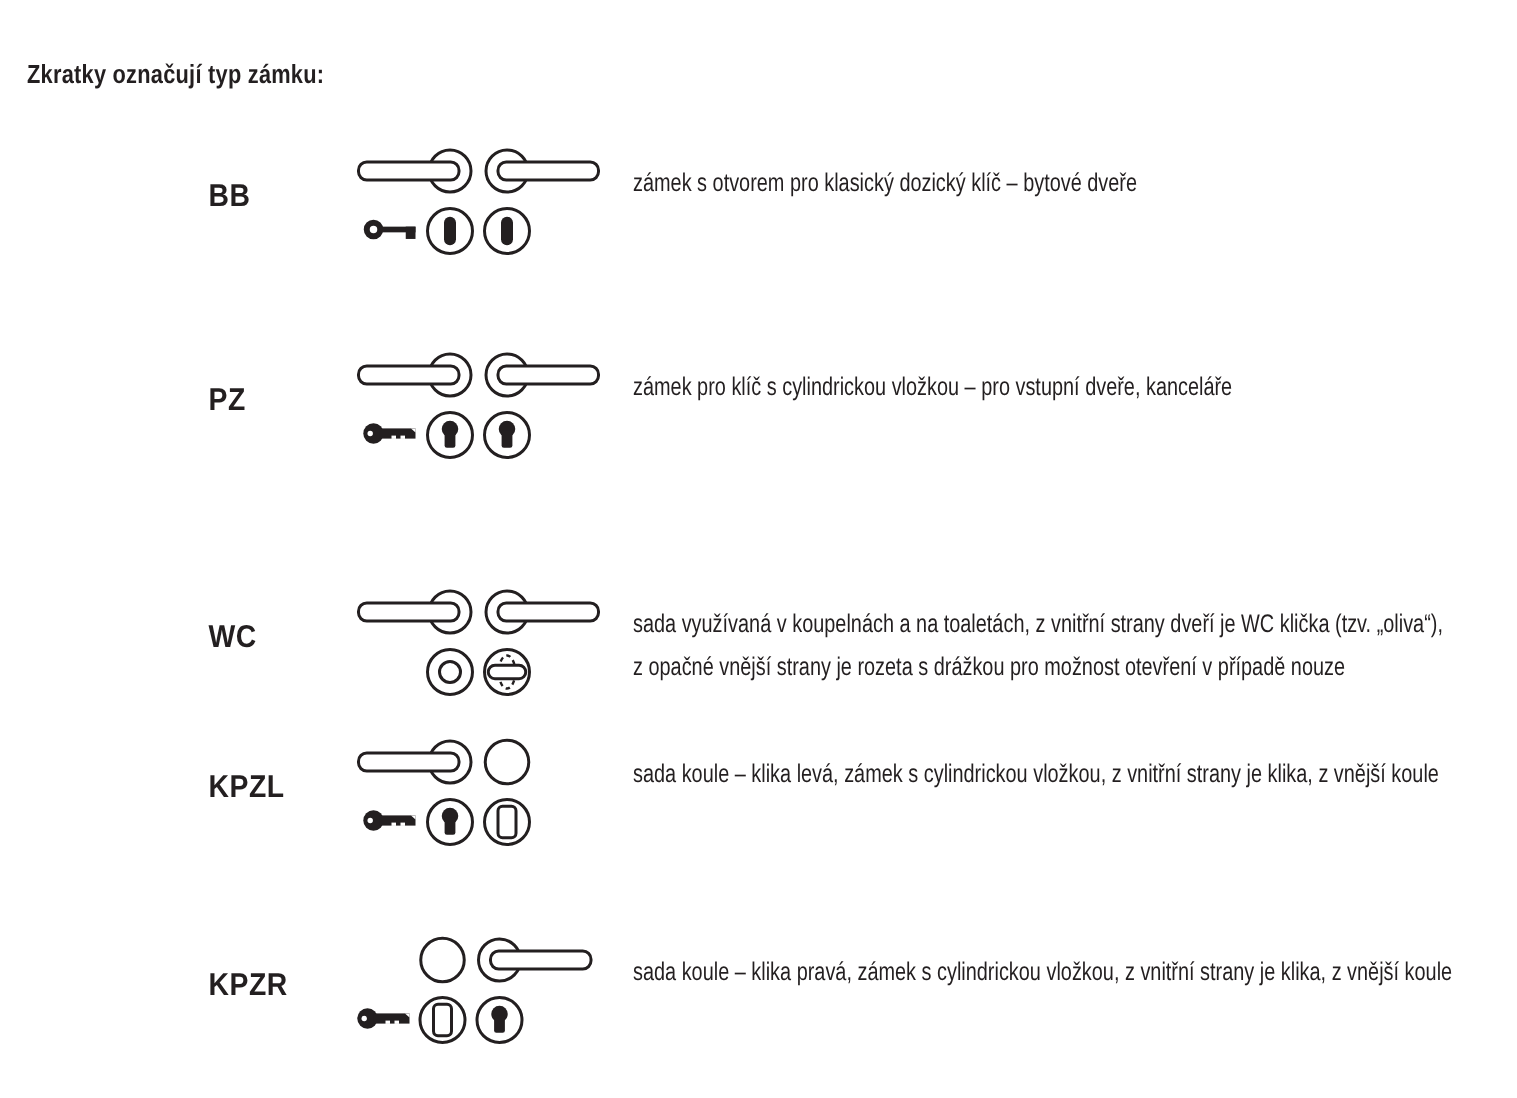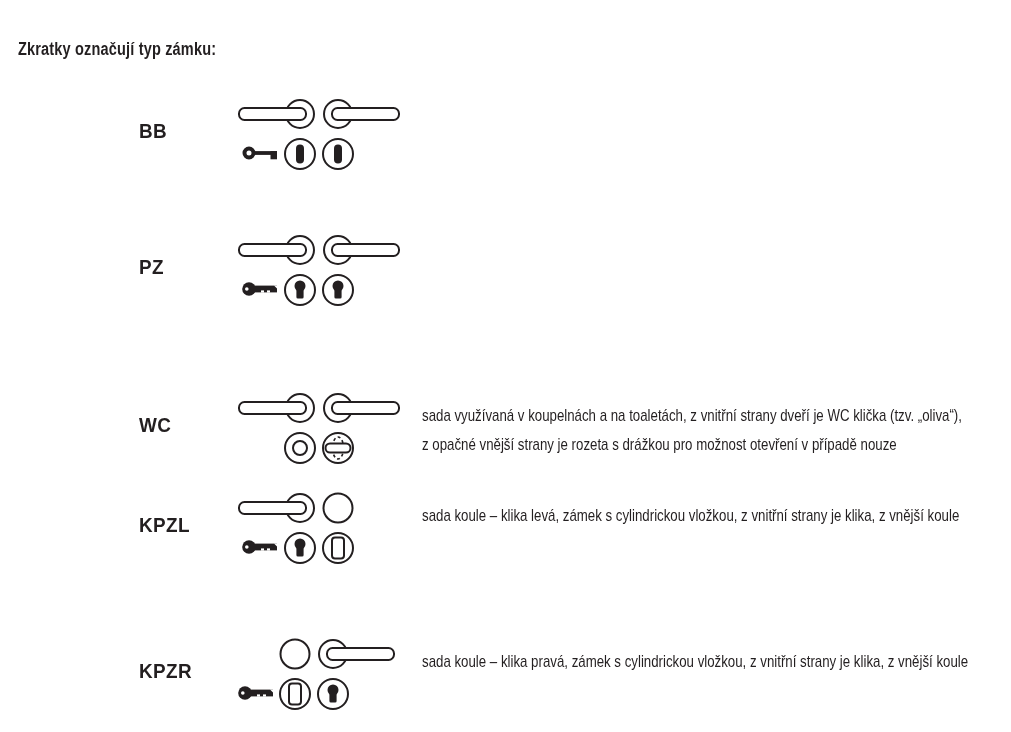--- a/index.html
+++ b/index.html
@@ -115,31 +115,37 @@
 
   <section class="row" style="top:98px">
     <div class="code">BB</div>
     <svg class="icons" width="175" height="74" viewBox="0 0 175 74">
       <use href="#sym-handle-left" x="67" y="16"></use>
       <use href="#sym-handle-right" x="105" y="16"></use>
       <use href="#sym-key-bb" x="16" y="55"></use>
       <use href="#sym-rose-bb" x="67" y="56"></use>
       <use href="#sym-rose-bb" x="105" y="56"></use>
     </svg>
+    <div class="desc">
+      <div class="line">zámek s otvorem pro klasický dozický klíč – bytové dveře</div>
+    </div>
   </section>
 
   <section class="row" style="top:234px">
     <div class="code">PZ</div>
     <svg class="icons" width="175" height="74" viewBox="0 0 175 74">
       <use href="#sym-handle-left" x="67" y="16"></use>
       <use href="#sym-handle-right" x="105" y="16"></use>
       <use href="#sym-key-pz" x="16" y="55"></use>
       <use href="#sym-rose-pz" x="67" y="56"></use>
       <use href="#sym-rose-pz" x="105" y="56"></use>
     </svg>
+    <div class="desc">
+      <div class="line">zámek pro klíč s cylindrickou vložkou – pro vstupní dveře, kanceláře</div>
+    </div>
   </section>
 
   <section class="row" style="top:392px">
     <div class="code">WC</div>
     <svg class="icons" width="175" height="74" viewBox="0 0 175 74">
       <use href="#sym-handle-left" x="67" y="16"></use>
       <use href="#sym-handle-right" x="105" y="16"></use>
       <use href="#sym-rose-wc" x="67" y="56"></use>
       <use href="#sym-rose-oliva" x="105" y="56"></use>
     </svg>
@@ -156,21 +162,21 @@
       <use href="#sym-knob" x="105" y="16"></use>
       <use href="#sym-key-pz" x="16" y="55"></use>
       <use href="#sym-rose-pz" x="67" y="56"></use>
       <use href="#sym-rose-thumb" x="105" y="56"></use>
     </svg>
     <div class="desc">
       <div class="line">sada koule – klika levá, zámek s cylindrickou vložkou, z vnitřní strany je klika, z vnější koule</div>
     </div>
   </section>
 
-  <section class="row" style="top:638px">
+  <section class="row" style="top:624px">
     <div class="code">KPZR</div>
     <svg class="icons" width="175" height="74" viewBox="0 0 175 74">
       <use href="#sym-knob" x="62" y="16"></use>
       <use href="#sym-handle-right" x="100" y="16"></use>
       <use href="#sym-key-pz" x="12" y="55"></use>
       <use href="#sym-rose-thumb" x="62" y="56"></use>
       <use href="#sym-rose-pz" x="100" y="56"></use>
     </svg>
     <div class="desc">
       <div class="line">sada koule – klika pravá, zámek s cylindrickou vložkou, z vnitřní strany je klika, z vnější koule</div>

